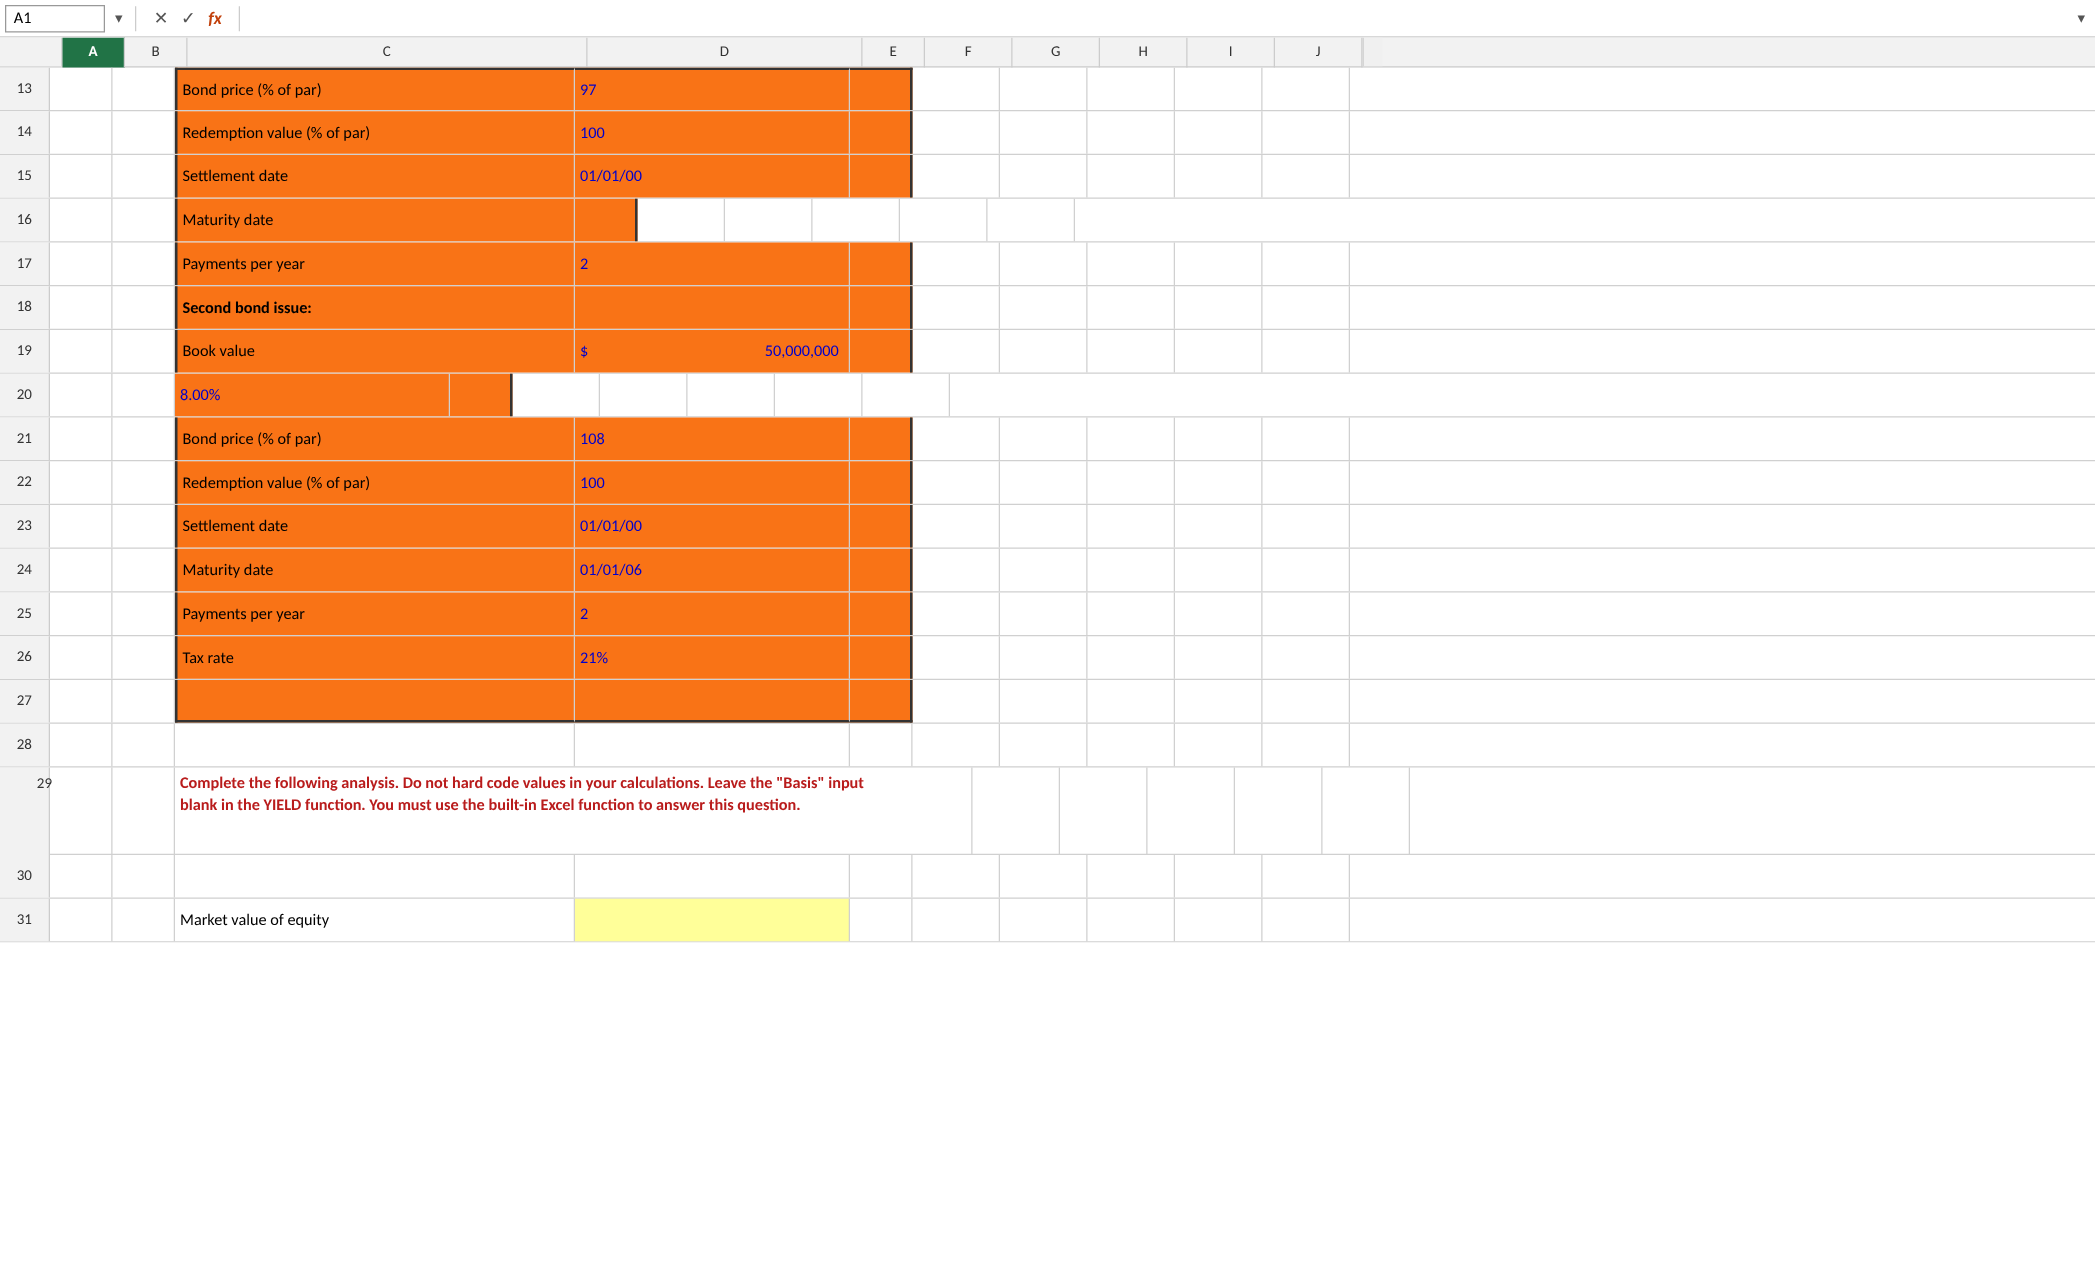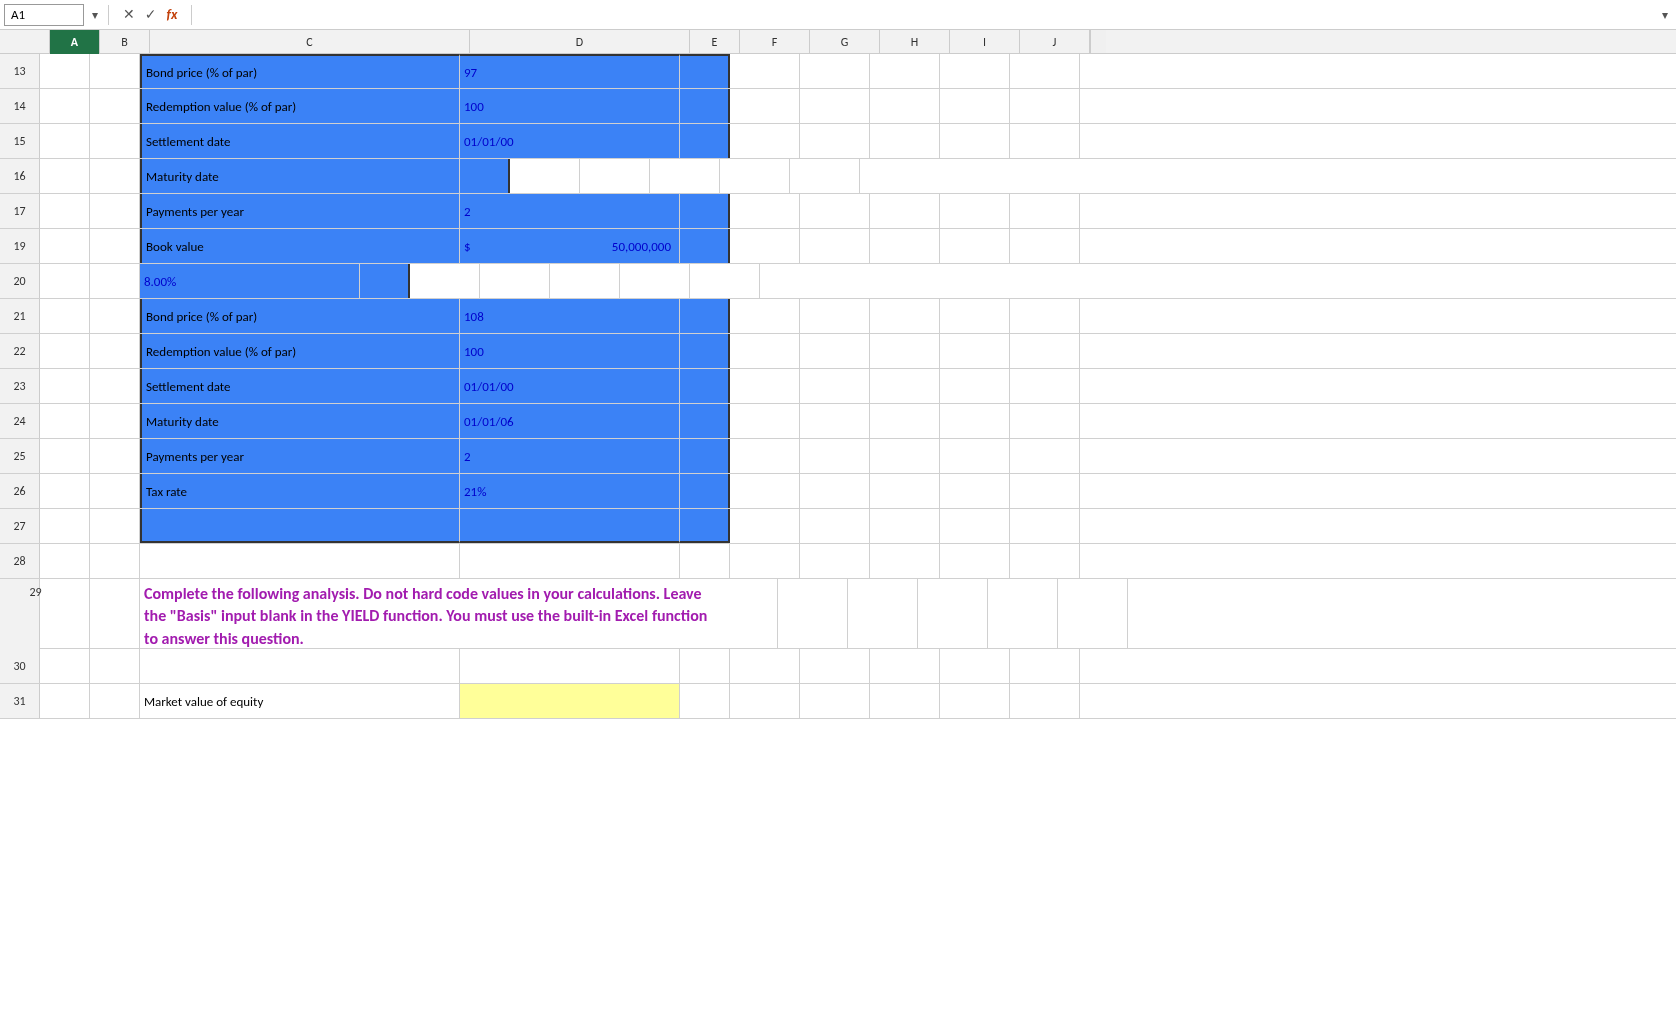--- a/index.html
+++ b/index.html
@@ -151,43 +151,43 @@
     .col-d { width: 220px; min-width: 220px; }
     .col-e { width: 50px; min-width: 50px; }
     .col-f { width: 70px; min-width: 70px; }
     .col-g { width: 70px; min-width: 70px; }
     .col-h { width: 70px; min-width: 70px; }
     .col-i { width: 70px; min-width: 70px; }
     .col-j { width: 70px; min-width: 70px; }
 
     
     .orange-bg {
-      background-color: #3b82f6;
+      background-color: #f97316;
     }
 
     
     .blue-text {
       color: #0000cc;
     }
 
     
     .bold-text {
       font-weight: bold;
     }
 
     
     .right-align {
       justify-content: flex-start;
     }
 
     
     .instruction-text {
-      color: #a21caf;
+      color: #b91c1c;
       font-weight: bold;
-      font-size: 16px;
+      font-size: 13px;
       line-height: 1.4;
     }
 
     
     .yellow-bg {
       background-color: #ffff99;
     }
 
     
     .row-29 {
@@ -332,20 +332,35 @@
         <span class="blue-text">2</span>
       </div>
       <div class="cell col-e orange-bg thick-border-right"></div>
       <div class="cell col-f"></div>
       <div class="cell col-g"></div>
       <div class="cell col-h"></div>
       <div class="cell col-i"></div>
       <div class="cell col-j"></div>
     </div>
 
+    <div class="grid-row">
+      <div class="row-header">18</div>
+      <div class="cell col-a"></div>
+      <div class="cell col-b"></div>
+      <div class="cell col-c orange-bg thick-border-left">
+        <span class="bold-text">Second bond issue:</span>
+      </div>
+      <div class="cell col-d orange-bg"></div>
+      <div class="cell col-e orange-bg thick-border-right"></div>
+      <div class="cell col-f"></div>
+      <div class="cell col-g"></div>
+      <div class="cell col-h"></div>
+      <div class="cell col-i"></div>
+      <div class="cell col-j"></div>
+    </div>
 
     <div class="grid-row">
       <div class="row-header">19</div>
       <div class="cell col-a"></div>
       <div class="cell col-b"></div>
       <div class="cell col-c orange-bg thick-border-left">
         <span>Book value</span>
       </div>
       <div class="cell col-d orange-bg" style="display:flex; align-items:center;">
         <span class="blue-text" style="margin-right:4px;">$</span>

